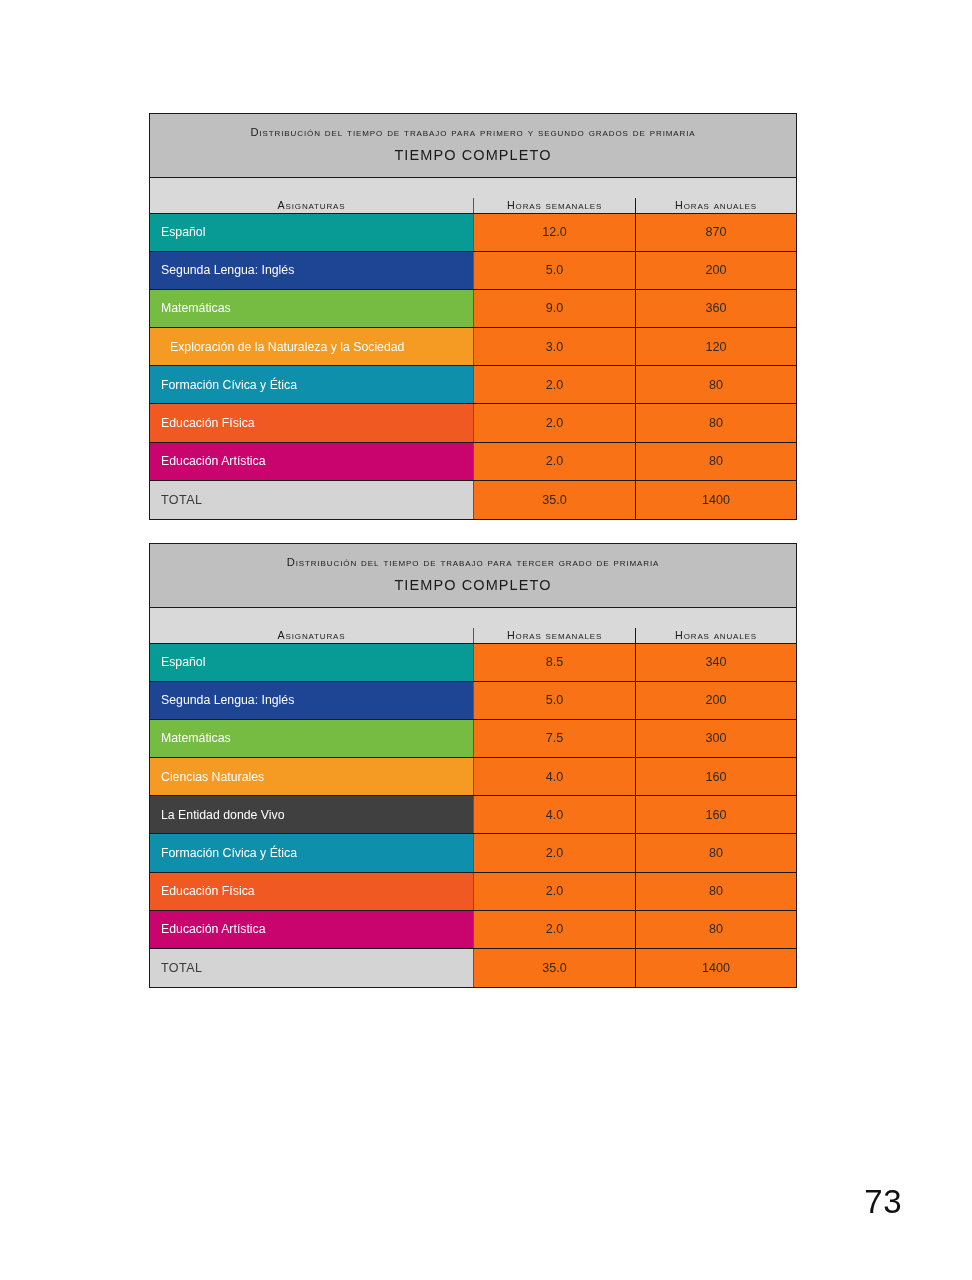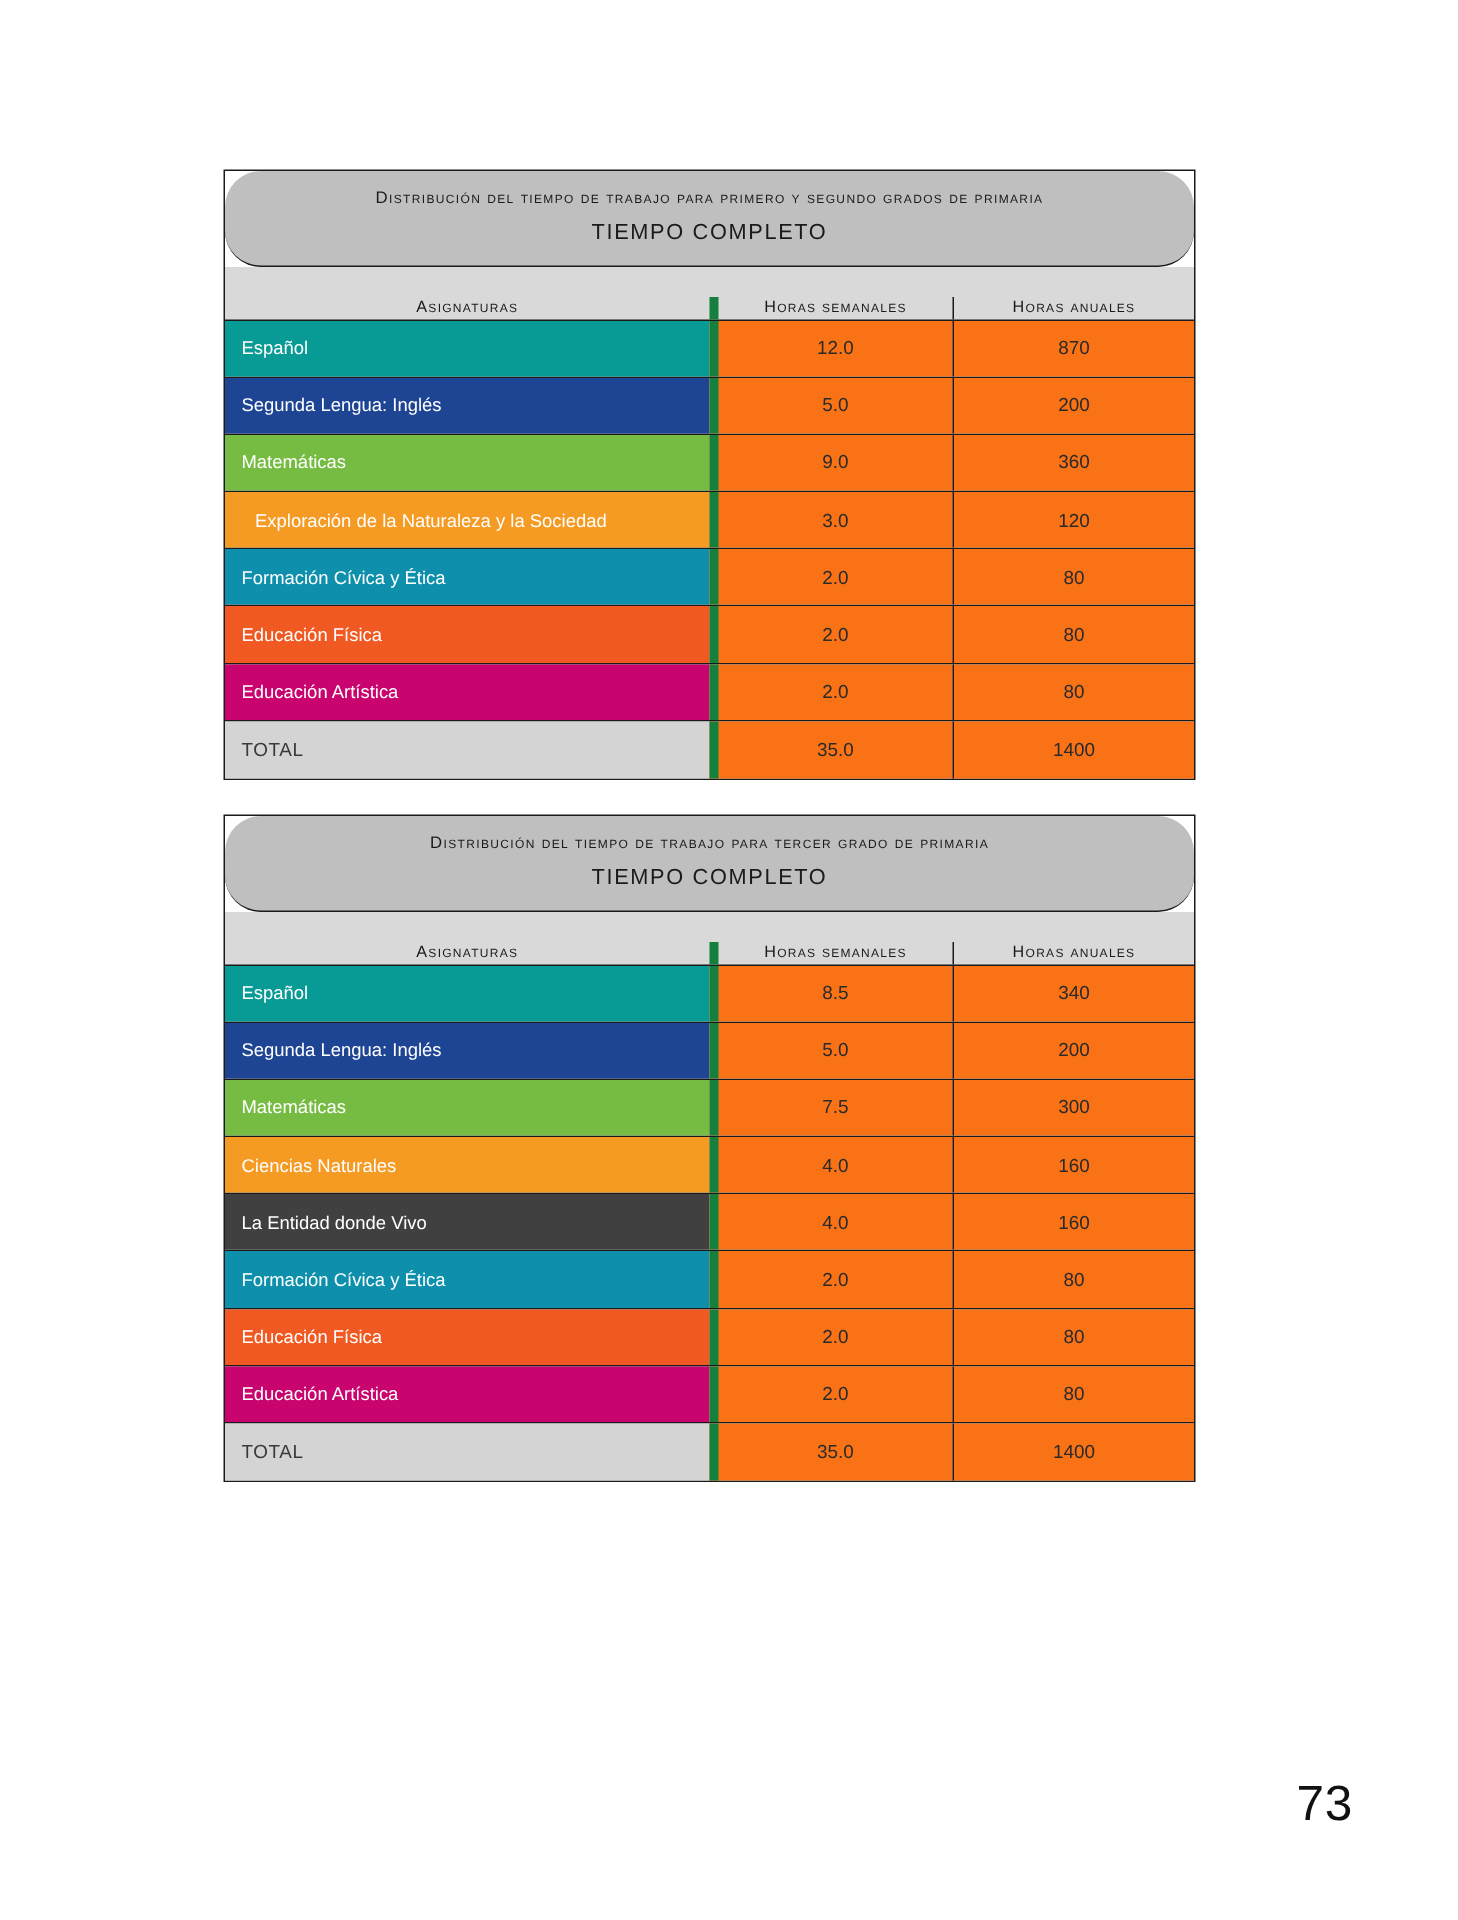--- a/index.html
+++ b/index.html
@@ -34,21 +34,20 @@
   #table-1 { top: 113px; }
   #table-2 { top: 543px; }
 
   
   .title-band {
     background: #bfbfbf;
     border-bottom: 1px solid #1a1a1a;
     padding: 11px 18px 12px 18px;
     text-align: center;
     box-sizing: border-box;
-    border-radius: 24px;
   }
   .title-line-1 {
     font-size: 11.2px;
     color: #1a1a1a;
     font-variant: small-caps;
     letter-spacing: 0.9px;
     line-height: 1.35;
     white-space: nowrap;
   }
   .title-line-2 {
@@ -75,21 +74,21 @@
     color: #1a1a1a;
     font-variant: small-caps;
     letter-spacing: 0.85px;
     box-sizing: border-box;
     white-space: nowrap;
     margin-top: 20px;
   }
 
   
   .c-subject { width: 323px; flex: 0 0 323px; }
-  .c-weekly  { width: 162px; flex: 0 0 162px; border-left: 6px solid #15803d; }
+  .c-weekly  { width: 162px; flex: 0 0 162px; border-left: 1px solid #15803d; }
   .c-annual  { width: 161px; flex: 0 0 161px; border-left: 1px solid #1a1a1a; }
 
   
   .row {
     display: flex;
     height: 38.2px;
     box-sizing: border-box;
     border-bottom: 1px solid #1a1a1a;
   }
   .row:last-child { border-bottom: none; }

